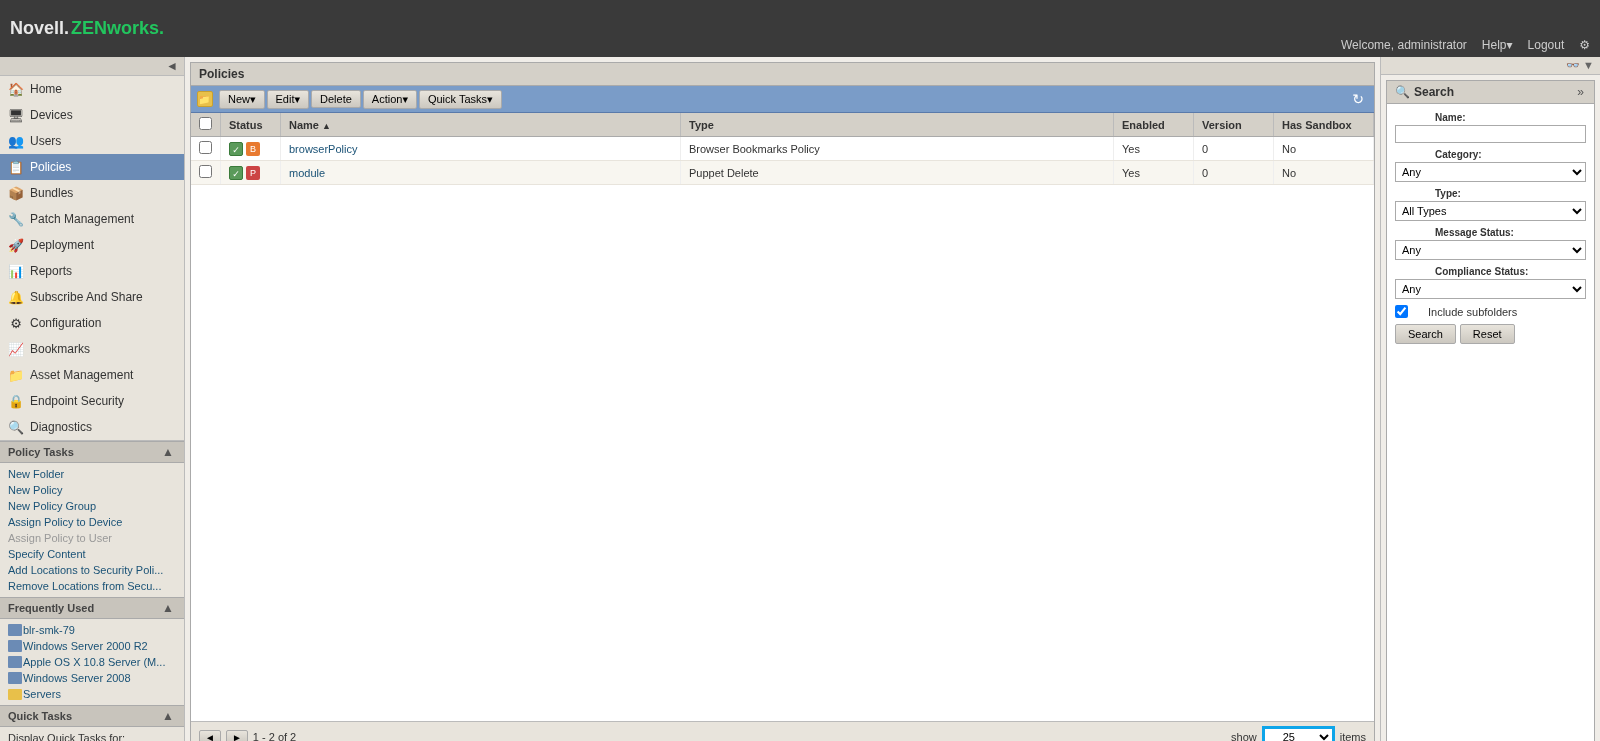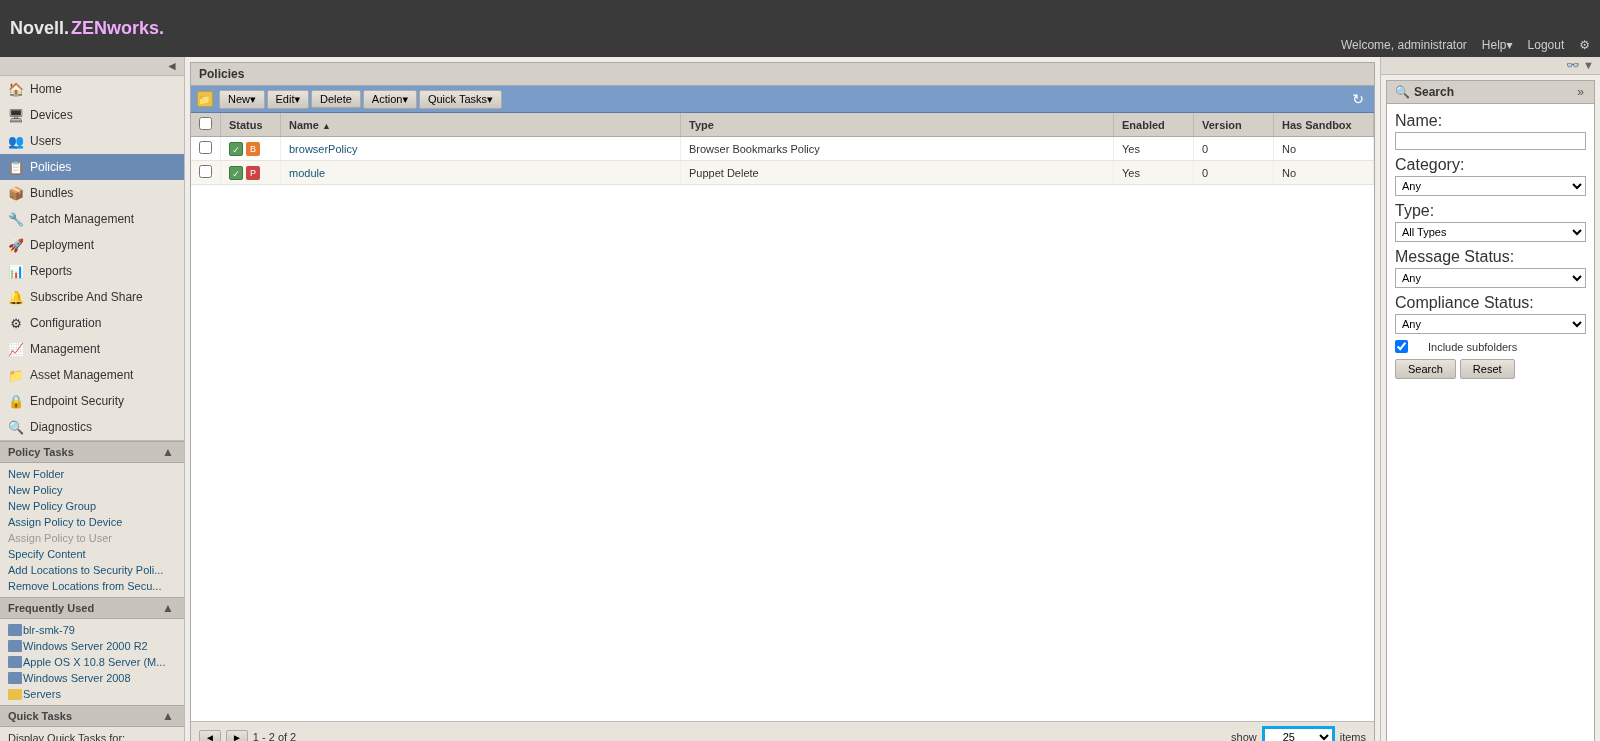--- a/index.html
+++ b/index.html
@@ -10,21 +10,21 @@
       background: #3a3a3a;
       color: white;
       height: 57px;
       display: flex;
       align-items: center;
       justify-content: space-between;
       padding: 0 10px;
     }
     .header-logo { display: flex; align-items: center; gap: 2px; }
     .header-logo .novell { color: #e8e8e8; font-size: 18px; font-weight: bold; }
-    .header-logo .zenworks { color: #f0abfc; font-size: 18px; font-weight: bold; }
+    .header-logo .zenworks { color: #22c55e; font-size: 18px; font-weight: bold; }
     .header-right { display: flex; align-items: center; gap: 15px; font-size: 12px; color: #ccc; margin-top: 32px; }
     .header-right a { color: #ccc; text-decoration: none; cursor: pointer; }
 
     
     .main-layout { display: flex; height: calc(741px - 40px); }
 
     
     .sidebar {
       width: 185px;
       background: #e8e4dc;
@@ -206,21 +206,21 @@
       font-weight: bold;
       font-size: 12px;
       border-bottom: 1px solid #aaa;
       display: flex;
       align-items: center;
       justify-content: space-between;
     }
     .search-title-left { display: flex; align-items: center; gap: 4px; }
     .search-body { padding: 8px; }
     .search-field-row { margin-bottom: 6px; }
-    .search-field-label { font-size: 16px; font-weight: normal; margin-bottom: 2px; display: block; }
+    .search-field-label { font-size: 10px; font-weight: bold; margin-bottom: 2px; display: block; margin-left: 40px; }
     .search-input {
       width: 100%;
       border: 1px solid #aaa;
       padding: 2px 4px;
       font-size: 11px;
       background: white;
     }
     .search-select {
       width: 100%;
       border: 1px solid #aaa;
@@ -352,21 +352,21 @@
       <a class="sidebar-nav-item">
         <span class="nav-icon icon-subscribe"></span>
         <span>Subscribe And Share</span>
       </a>
       <a class="sidebar-nav-item">
         <span class="nav-icon icon-config"></span>
         <span>Configuration</span>
       </a>
       <a class="sidebar-nav-item">
         <span class="nav-icon icon-dashboard"></span>
-        <span>Management</span>
+        <span>Bookmarks</span>
       </a>
       <a class="sidebar-nav-item">
         <span class="nav-icon icon-asset"></span>
         <span>Asset Management</span>
       </a>
       <a class="sidebar-nav-item">
         <span class="nav-icon icon-endpoint"></span>
         <span>Endpoint Security</span>
       </a>
       <a class="sidebar-nav-item">

